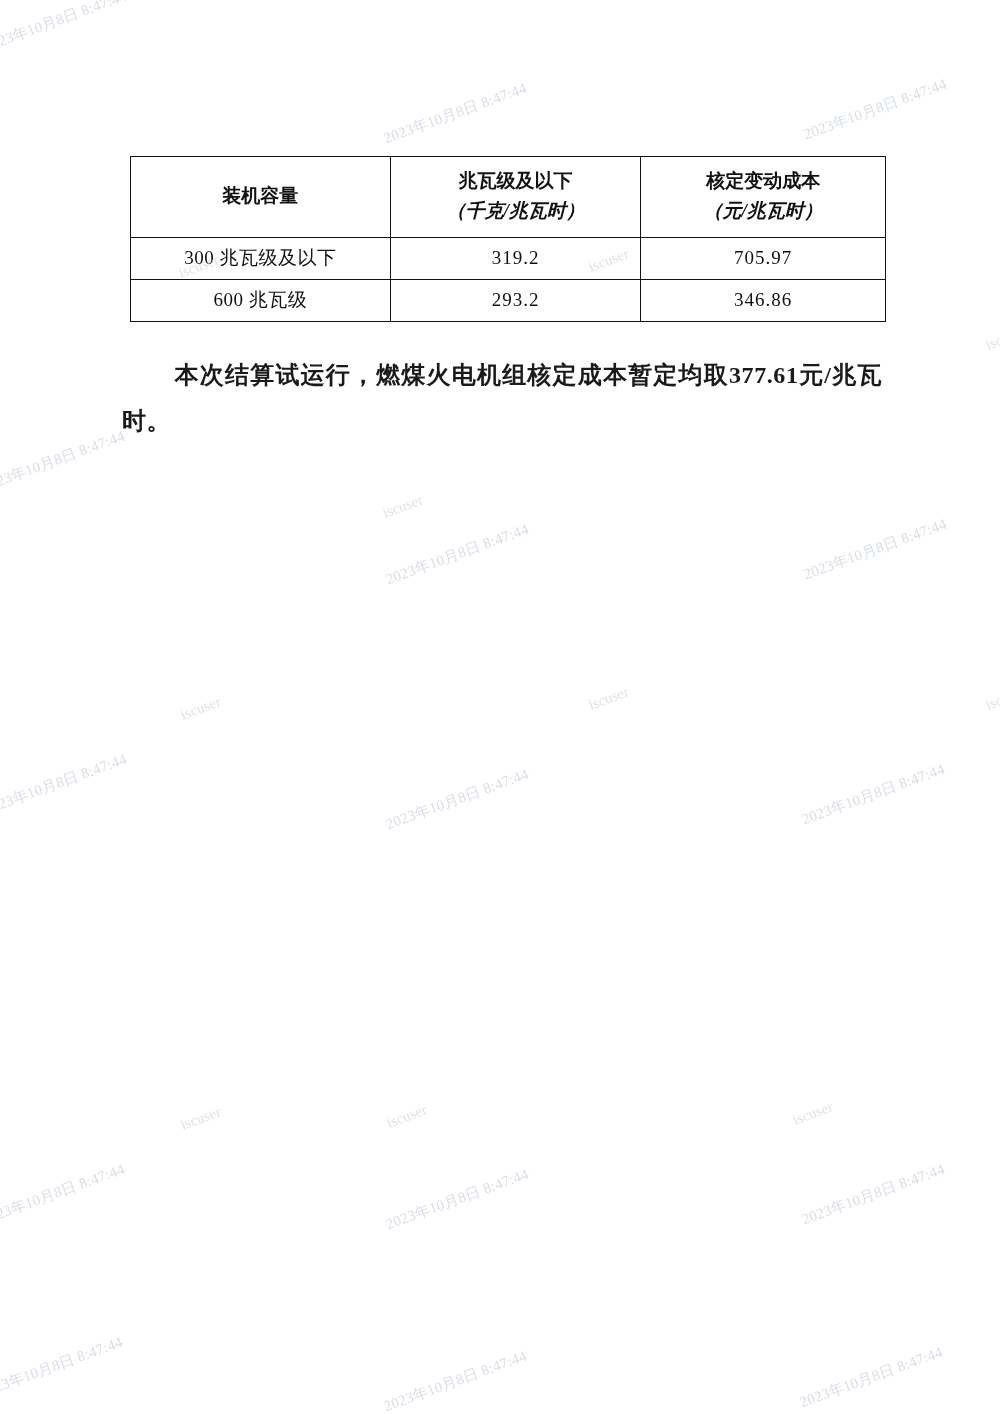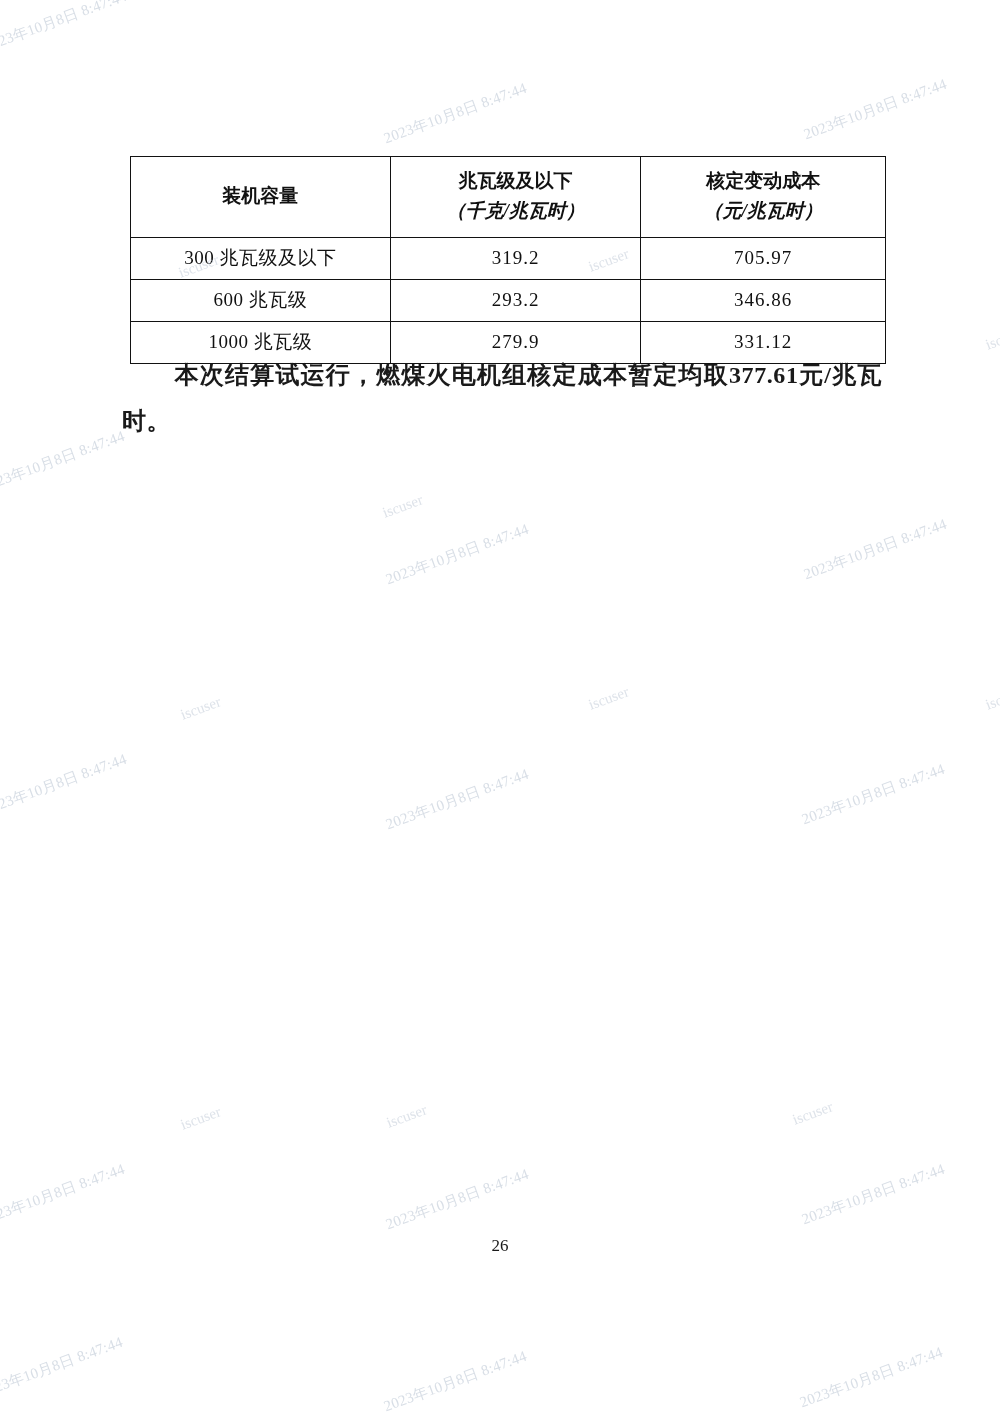--- a/index.html
+++ b/index.html
@@ -188,26 +188,20 @@
         <tr>
           <td class="label">300 兆瓦级及以下</td>
           <td class="num">319.2</td>
           <td class="num">705.97</td>
         </tr>
         <tr>
           <td class="label">600 兆瓦级</td>
           <td class="num">293.2</td>
           <td class="num">346.86</td>
         </tr>
-        <tr>
-          <td class="label">1000 兆瓦级</td>
-          <td class="num">279.9</td>
-          <td class="num">331.12</td>
-        </tr>
       </tbody>
     </table>
   </div>
 
   <div class="para"><span class="indent"></span><span>本次结算试运行，燃煤火电机组核定成本暂定均取377.61元/兆瓦时。</span></div>
 
-  <div class="page-number">26</div>
 
 </div>
 
 </body></html>

